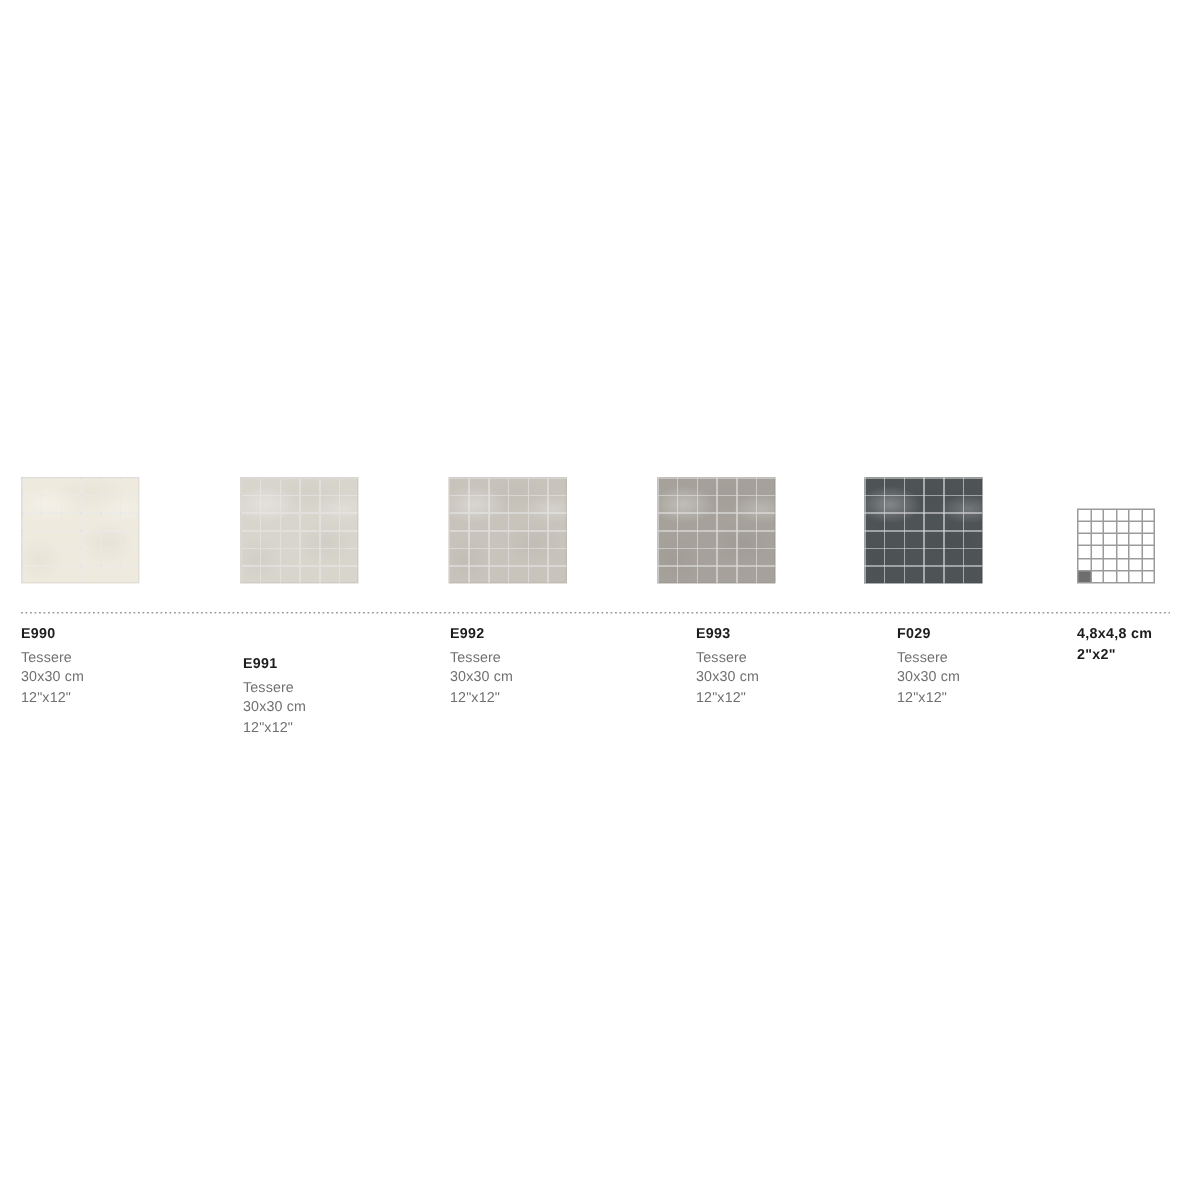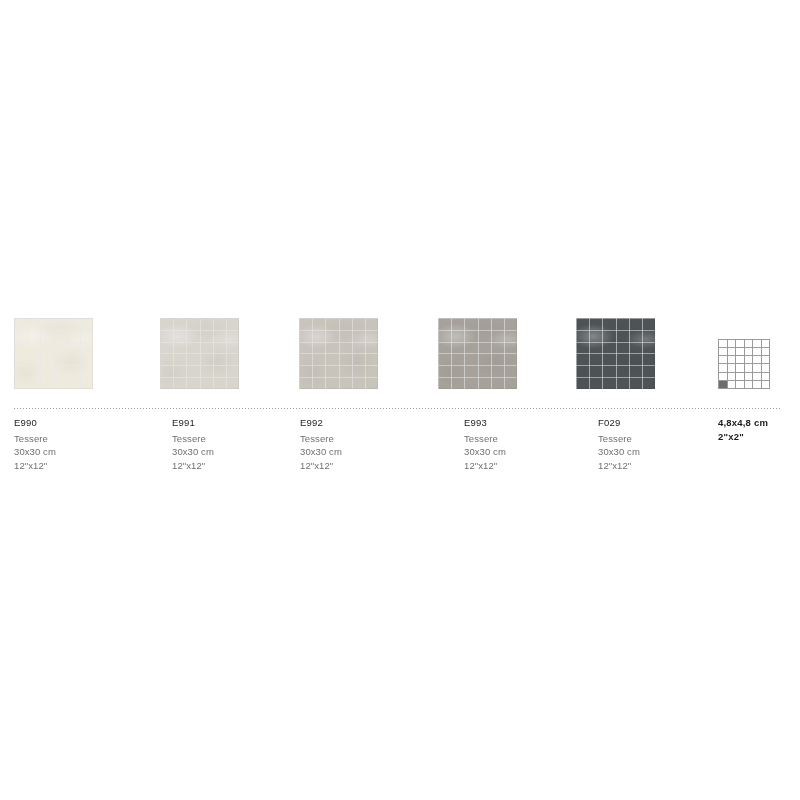--- a/index.html
+++ b/index.html
@@ -140,21 +140,21 @@
     width: 800px;
   }
   .caption {
     position: absolute;
     top: 0;
     width: 130px;
     line-height: 13.5px;
   }
   .caption .code {
     font-size: 9.5px;
-    font-weight: normal;
+    font-weight: bold;
     color: #1c1c1c;
     letter-spacing: 0.2px;
     margin-bottom: 2px;
   }
   .caption .line {
     font-size: 9.5px;
     color: #6f7072;
     letter-spacing: 0.1px;
   }
   .caption.module .line-strong {
@@ -264,21 +264,21 @@
 
   <div class="caption-row">
 
     <div class="caption" style="left:14px;">
       <div class="code">E990</div>
       <div class="line">Tessere</div>
       <div class="line">30x30 cm</div>
       <div class="line">12"x12"</div>
     </div>
 
-    <div class="caption" style="left:172px;">
+    <div class="caption" style="left:162px;margin-top:20px;">
       <div class="code">E991</div>
       <div class="line">Tessere</div>
       <div class="line">30x30 cm</div>
       <div class="line">12"x12"</div>
     </div>
 
     <div class="caption" style="left:300px;">
       <div class="code">E992</div>
       <div class="line">Tessere</div>
       <div class="line">30x30 cm</div>

